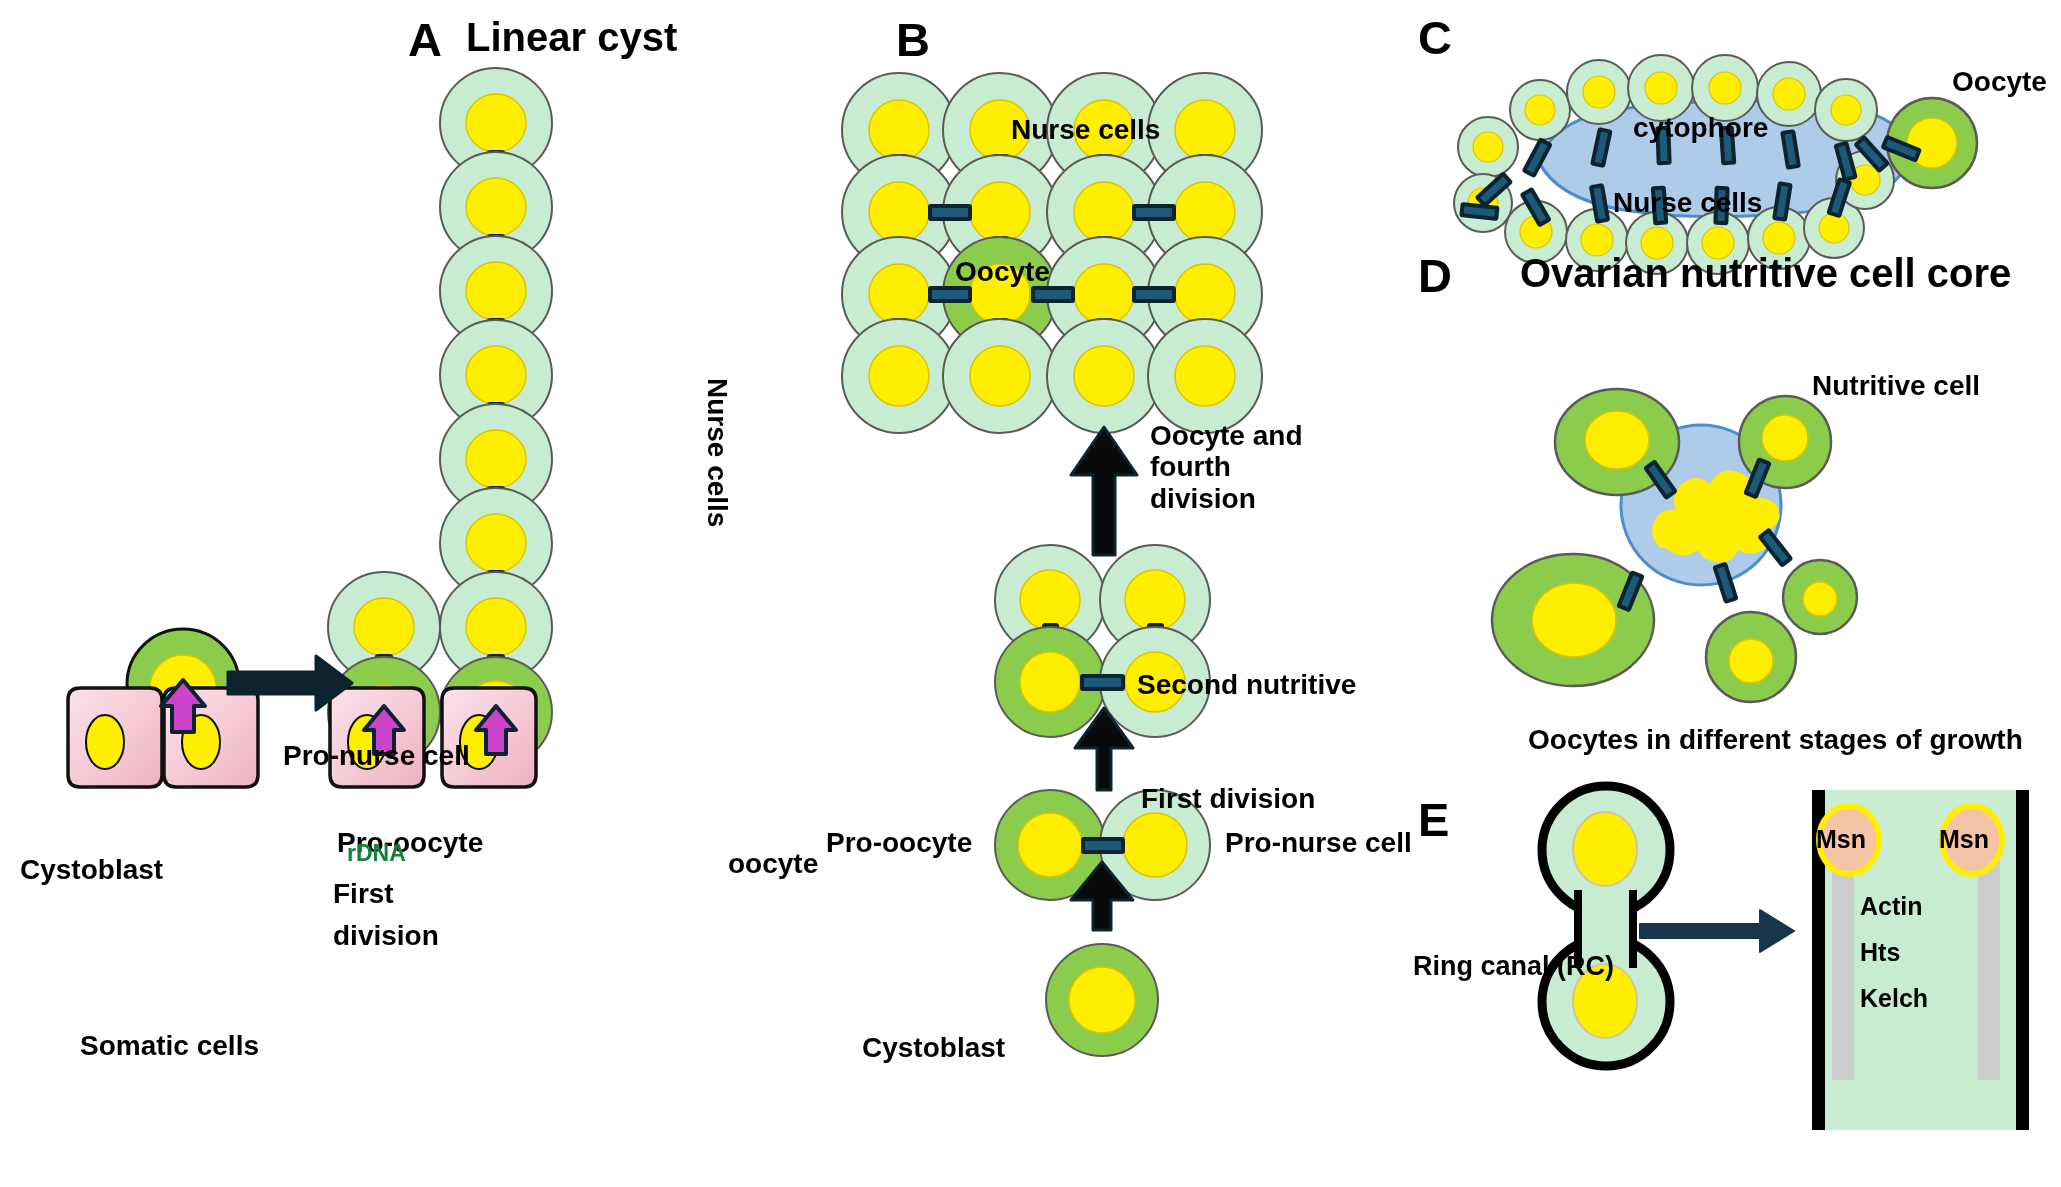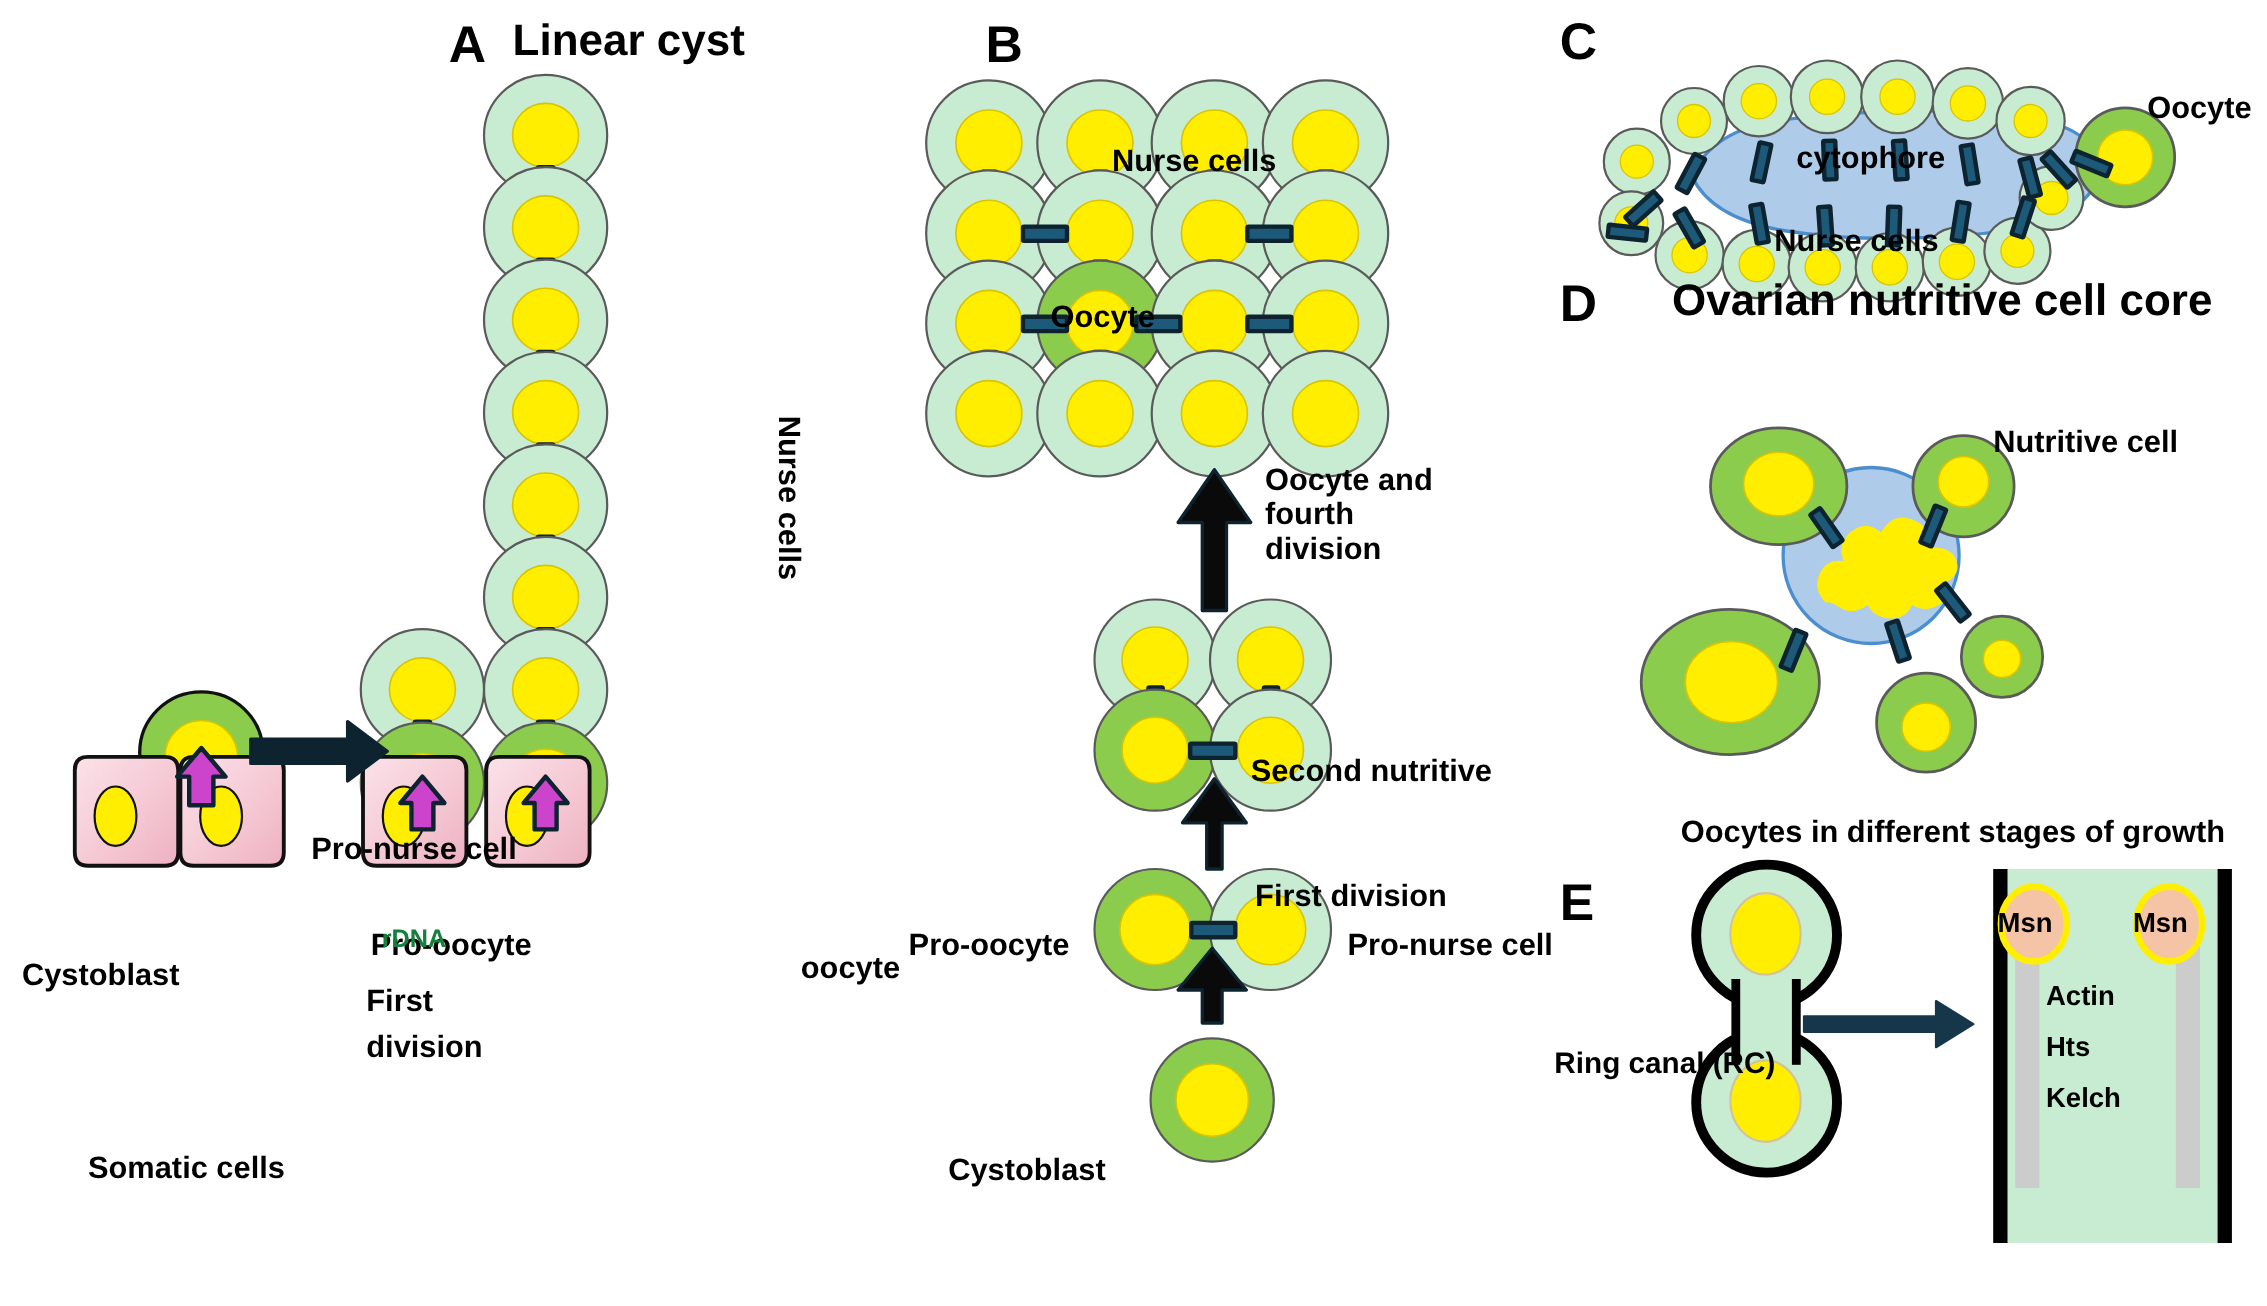--- a/index.html
+++ b/index.html
@@ -2,21 +2,21 @@
 <html><head>
 <meta charset="utf-8">
 <style>
   html,body{margin:0;padding:0;background:#ffffff;}
   body{width:2061px;height:1187px;position:relative;overflow:hidden;
        font-family:"Liberation Sans","DejaVu Sans",sans-serif;color:#000;}
   .stage{position:absolute;inset:0;}
   svg.layer{position:absolute;left:0;top:0;width:2061px;height:1187px;}
   .panel-letter{position:absolute;font-weight:bold;font-size:47px;letter-spacing:0px;}
   .panel-title{position:absolute;font-weight:bold;font-size:40px;white-space:nowrap;}
-  .lbl{position:absolute;font-weight:bold;font-size:28px;white-space:nowrap;margin-top:16px;}
+  .lbl{position:absolute;font-weight:bold;font-size:28px;white-space:nowrap;}
   .lbl-sm{position:absolute;font-weight:bold;font-size:25px;white-space:nowrap;}
   .lbl-tiny{position:absolute;font-weight:bold;font-size:23px;white-space:nowrap;}
   .lbl-rot{position:absolute;font-weight:bold;font-size:28px;white-space:nowrap;
            transform-origin:left top;transform:rotate(90deg);}
   .lbl-thin{position:absolute;font-size:27px;white-space:nowrap;font-weight:bold;}
   .multiline{position:absolute;font-weight:bold;font-size:28px;line-height:1.12;}
 </style>
 </head>
 <body>
 

